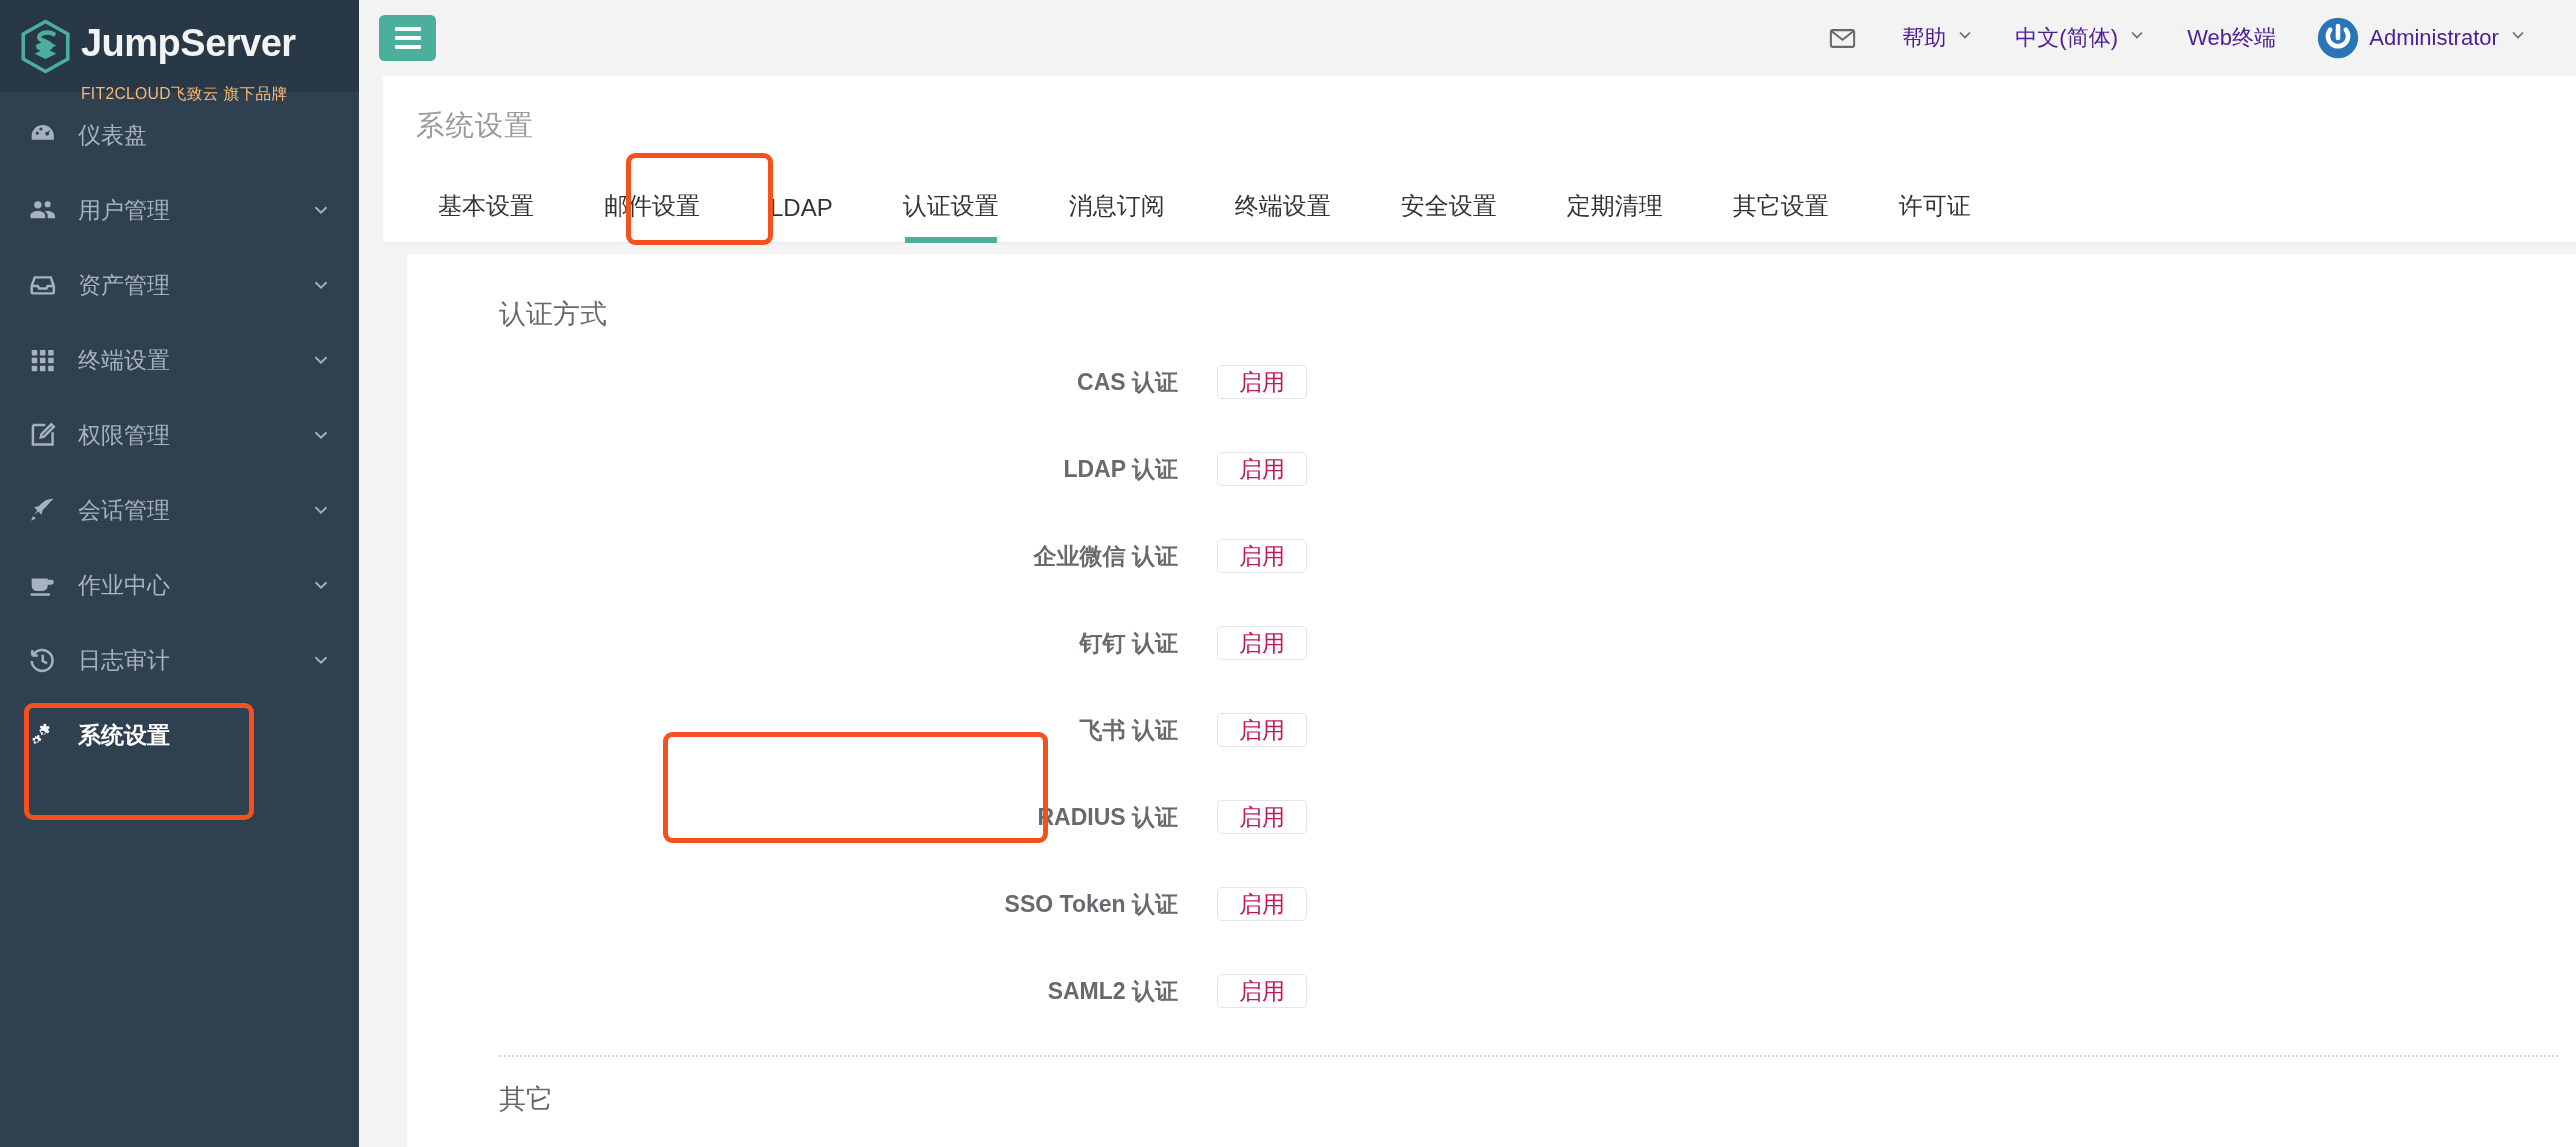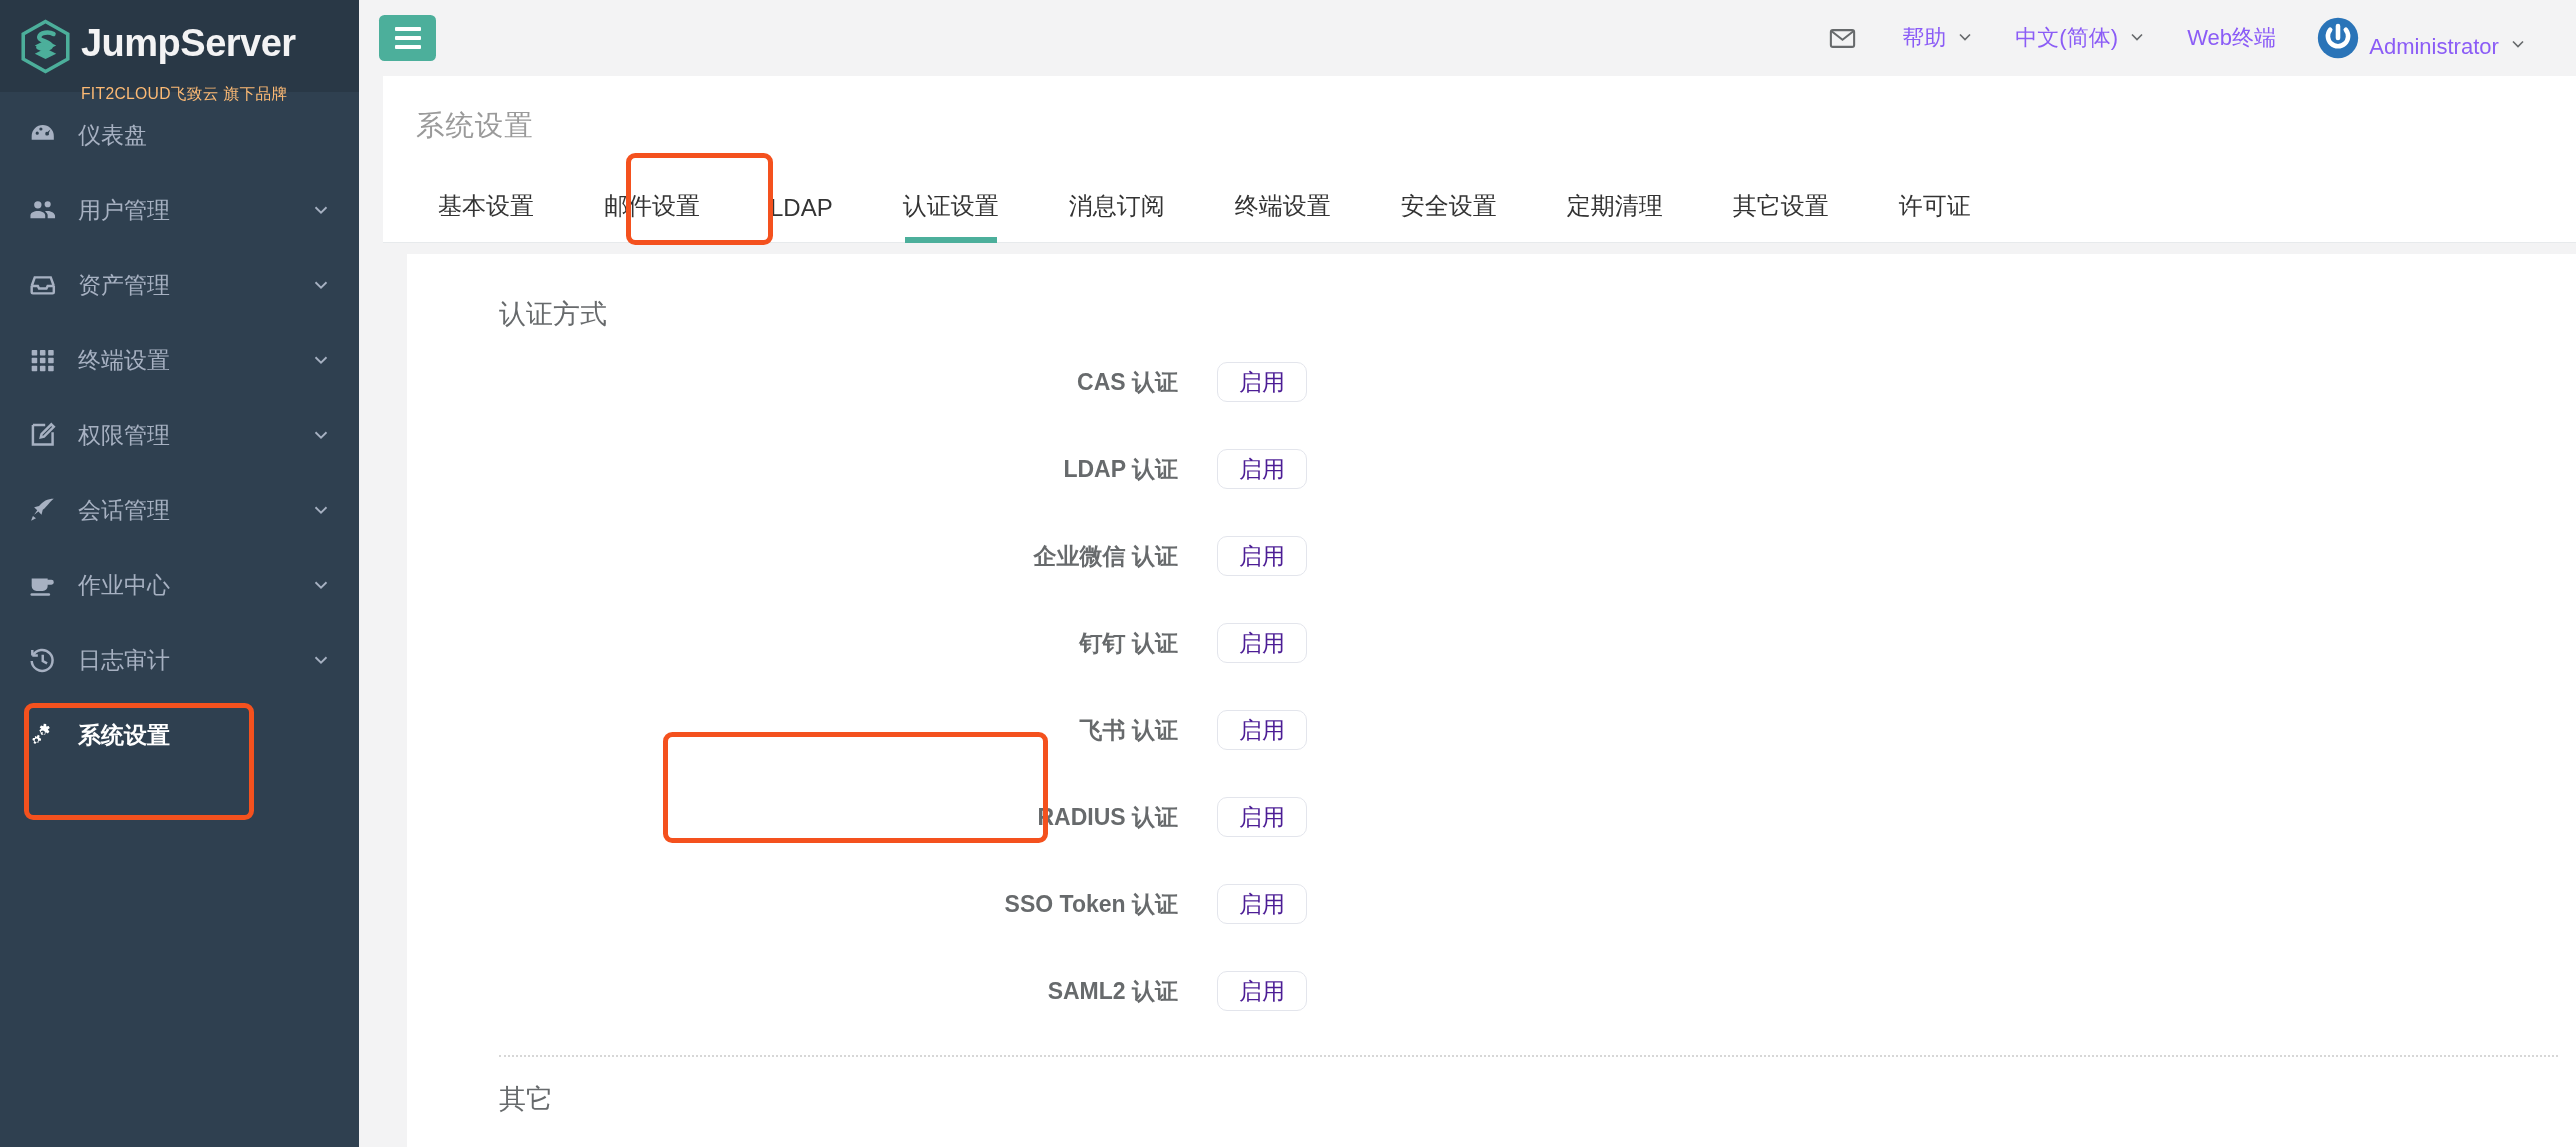--- a/index.html
+++ b/index.html
@@ -97,22 +97,22 @@
     border-radius: 5.5px;
     display: flex; flex-direction: column;
     align-items: center; justify-content: center;
     gap: 4.6px;
     cursor: pointer;
   }
   .hamburger i { display: block; width: 26px; height: 4.6px; background: #fff; border-radius: 0.9px; }
   .topbar-spacer { flex: 1; }
   .top-right { display: flex; align-items: center; gap: 0; color: #676a6c; font-size: 22px; }
   .top-item {
-    display: flex; align-items: flex-end; gap: 9.2px;
-    padding: 0 20px; cursor: pointer; color: #8b5cf6; white-space: nowrap;
+    display: flex; align-items: center; gap: 9.2px;
+    padding: 0 20px; cursor: pointer; color: #4c1d95; white-space: nowrap;
   }
   .mail-ico { padding: 0 24px; }
   .caret-sm { display: inline-block; }
   .avatar-ico { width: 44px; height: 44px; flex: none; }
 
   
   .content {
     flex: 1;
     background: #ffffff;
     margin-left: 24px;
@@ -188,25 +188,25 @@
     width: 810px;
     text-align: right;
     padding-right: 39px;
     font-size: 23px;
     color: #676a6c;
     font-weight: bold;
     white-space: nowrap;
   }
   .btn-enable {
     width: 90px;
-    height: 40px;
+    height: 34px;
     background: #ffffff;
     border: 1.8px solid #e3e5ec;
-    border-radius: 10px;
-    color: #4c1d95;
+    border-radius: 5px;
+    color: #be185d;
     font-size: 23px;
     font-family: inherit;
     cursor: pointer;
     display: flex;
     align-items: center;
     justify-content: center;
   }
   .divider {
     border: none;
     border-top: 2.8px dotted #d7d7d7;

